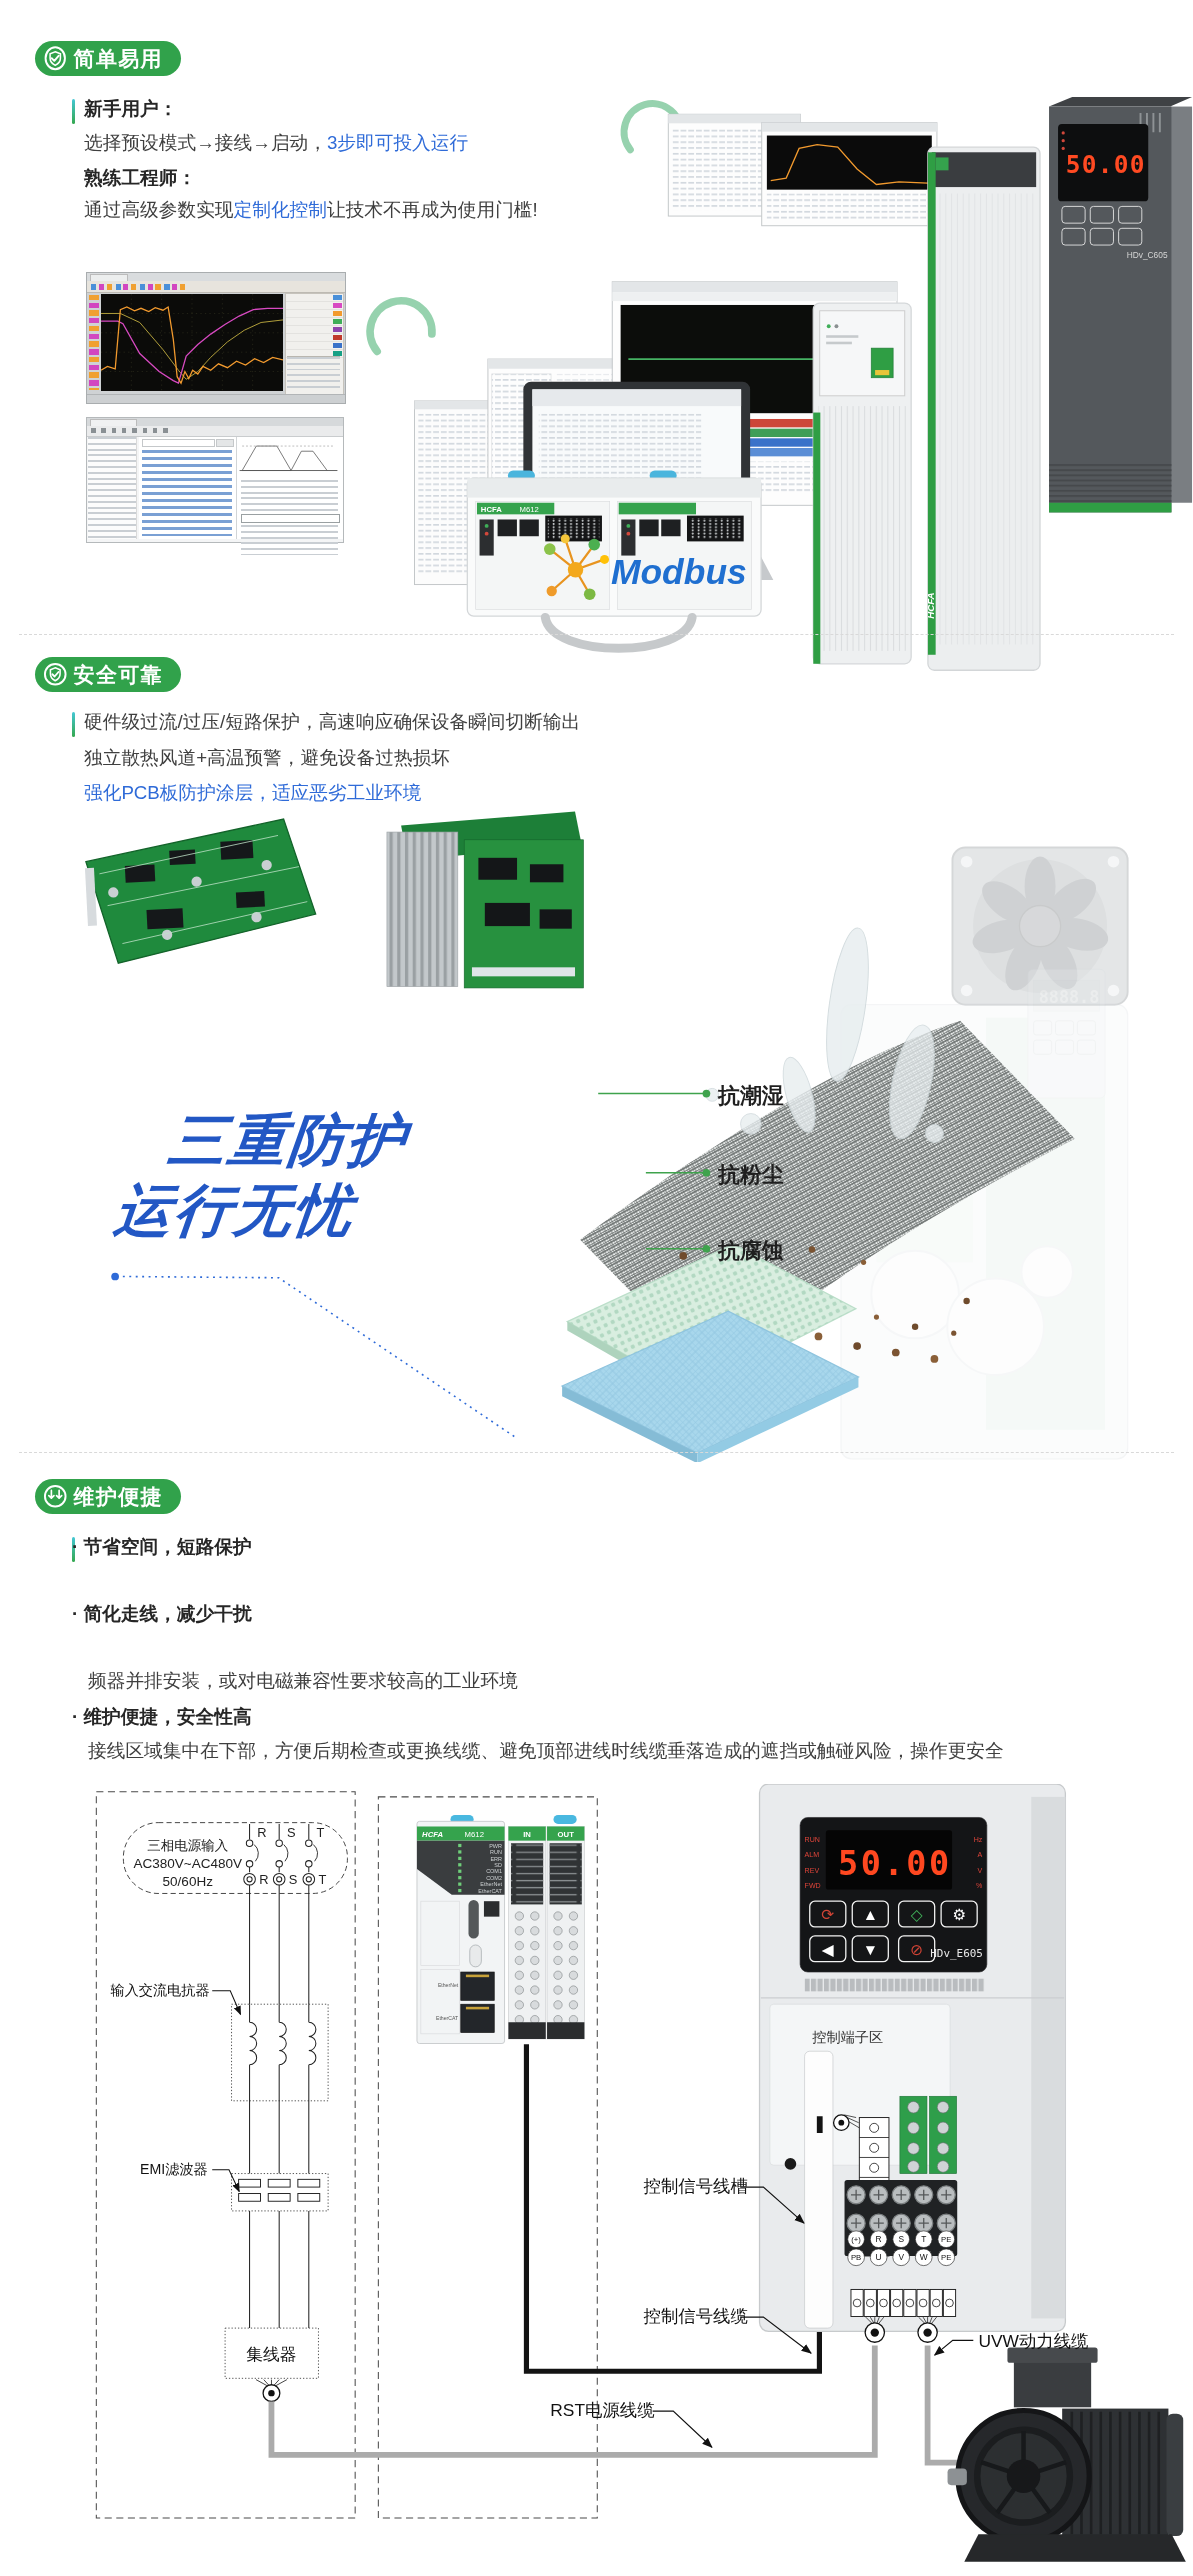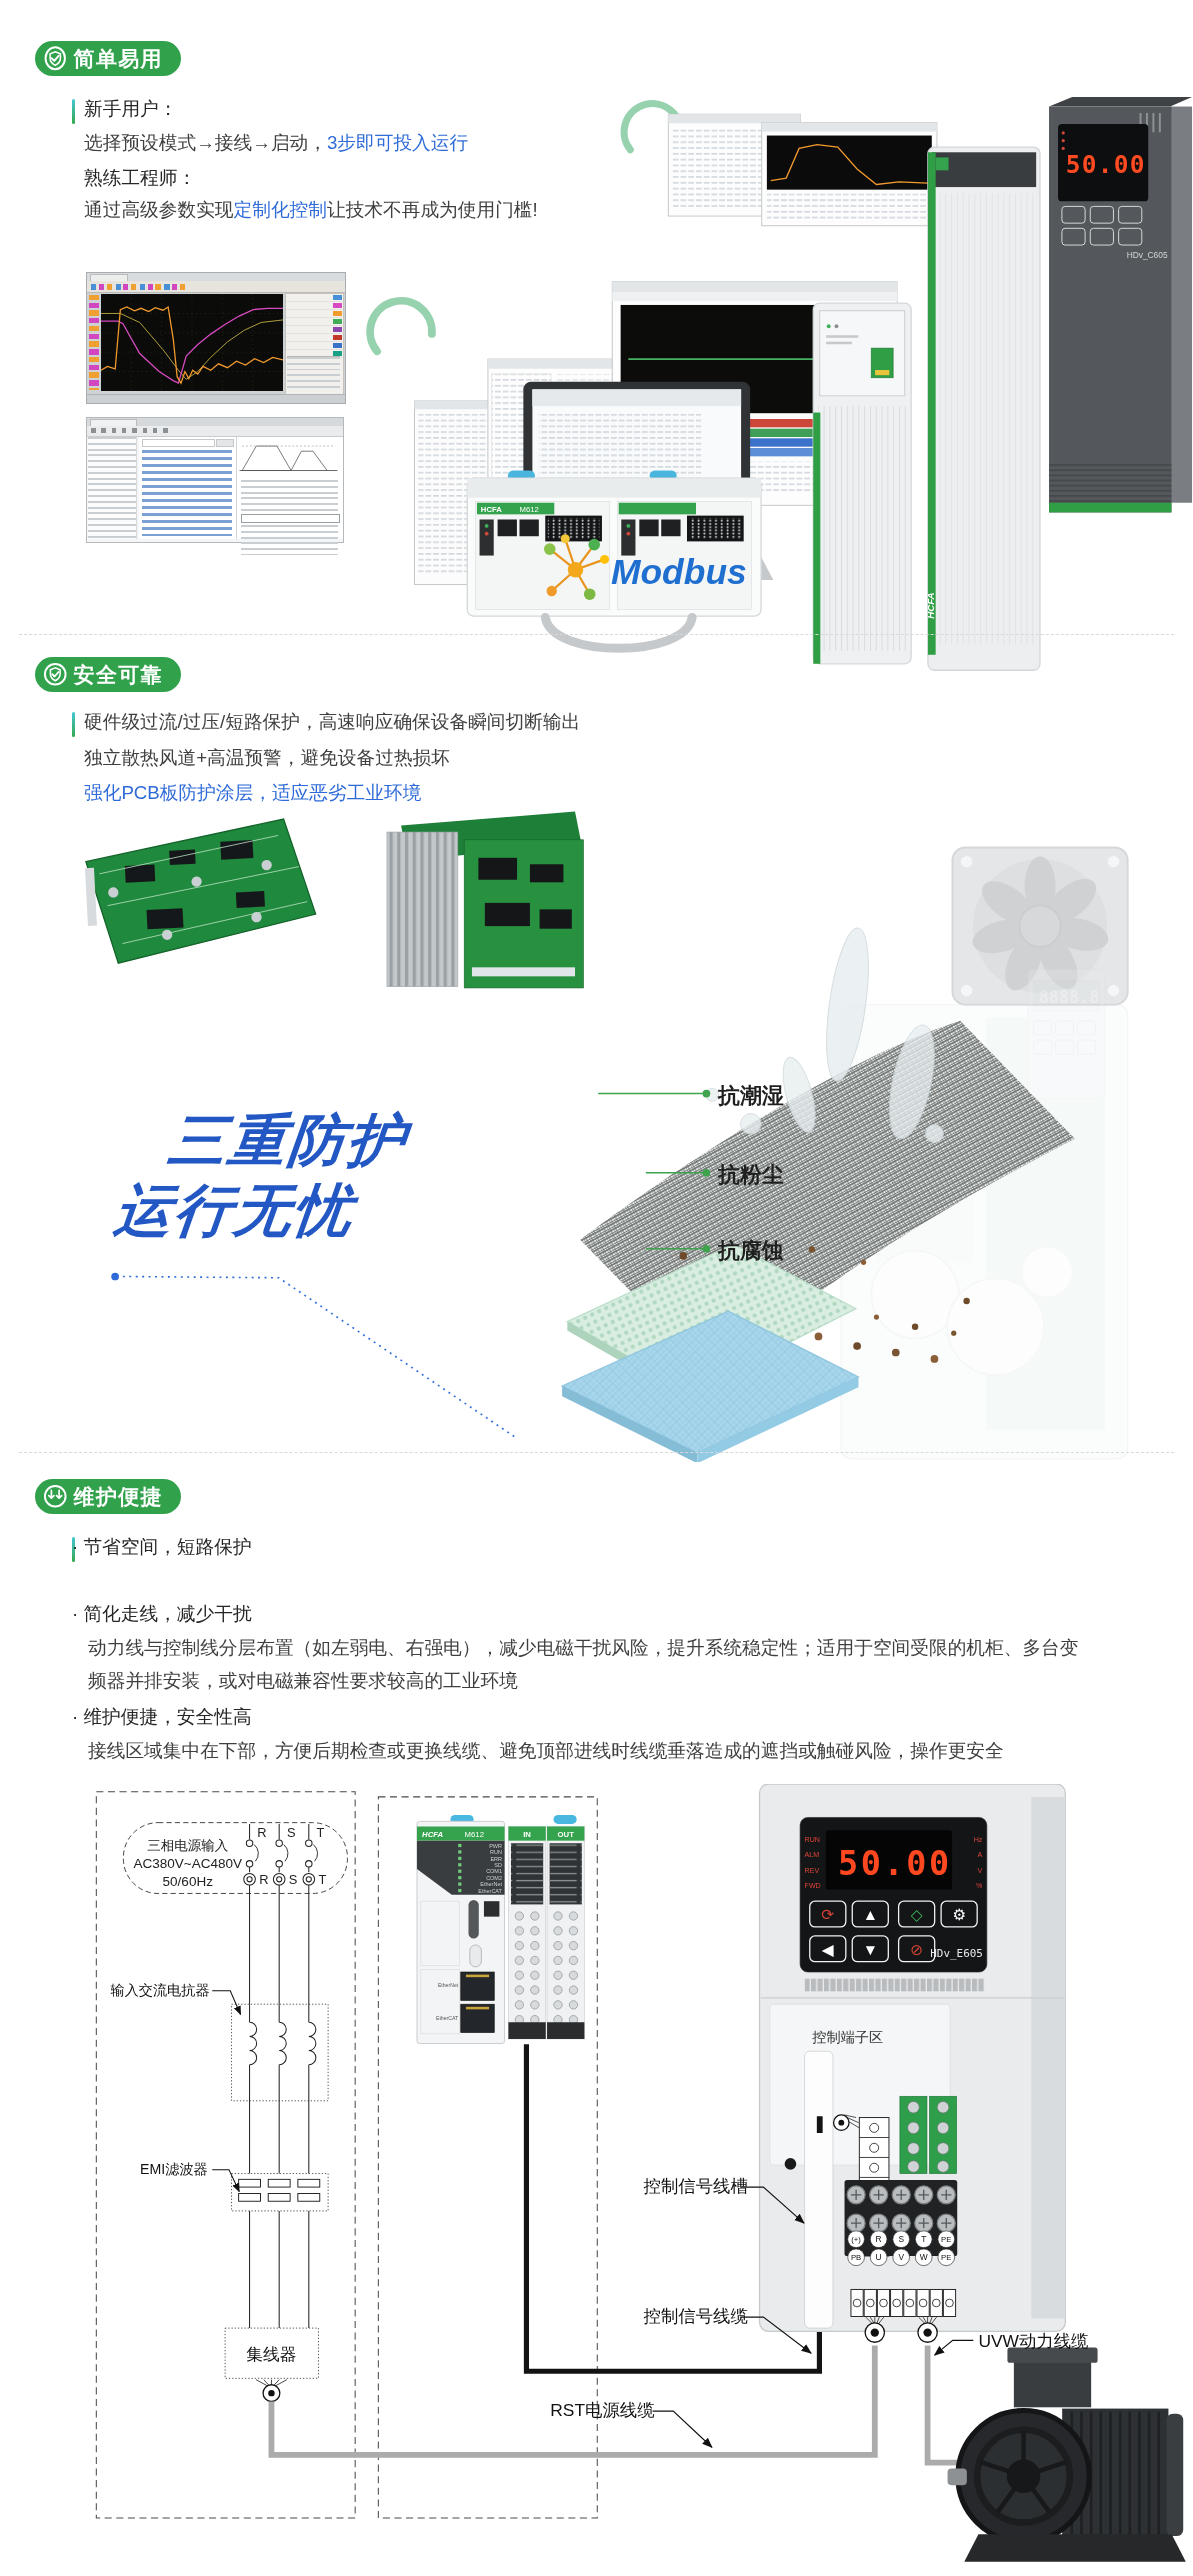--- a/index.html
+++ b/index.html
@@ -6,21 +6,21 @@
   body{font-family:"Liberation Sans","DejaVu Sans",sans-serif;}
   .page{position:relative;width:1193px;height:2576px;background:#fff;overflow:hidden;}
   .abs{position:absolute;}
   .badge{position:absolute;left:35px;height:35px;background:#31a24b;border-radius:18px;
          display:flex;align-items:center;gap:6.4px;padding:0 18px 0 7.7px;color:#fff;
          font-size:21px;font-weight:bold;letter-spacing:1.3px;}
   .badge svg{display:block;}
   .accent{position:absolute;left:72px;width:3.2px;height:24.5px;border-radius:1.9px;
           background:linear-gradient(#43c7d4,#35a84f);}
   .tx{position:absolute;font-size:18.7px;color:#3f3f3f;white-space:nowrap;line-height:1.25;}
-  .tx.head{color:#262626;font-weight:normal;}
+  .tx.head{color:#262626;font-weight:bold;}
   .blue{color:#2f6bd8;}
   .divider{position:absolute;left:19.3px;width:1155px;height:0;border-top:1.3px dashed #d9d9d9;}
   .slogan{position:absolute;color:#2257c4;font-weight:bold;font-style:italic;
           font-size:57px;letter-spacing:2.6px;transform:skewX(-6deg);white-space:nowrap;}
   
   .shot{position:absolute;border:0.6px solid #a9adaf;background:#cfd2d4;}
   .bar{position:absolute;left:0;right:0;}
   .stripes{background:repeating-linear-gradient(180deg,#c9ced3 0 1.9px,transparent 1.9px 5.8px);}
   .bstripes{background:repeating-linear-gradient(180deg,#7aa0d4 0 2.6px,transparent 2.6px 7px);}
   .prow{height:7px;border-bottom:0.6px solid #e3e2df;position:relative;}
@@ -474,21 +474,20 @@
     <circle cx="19" cy="19" r="16" fill="none" stroke="#fff" stroke-width="3"></circle>
     <path d="M13 10 V22 M13 22 l-4 -4 M13 22 l4 -4" stroke="#fff" stroke-width="2.6" fill="none" stroke-linecap="round" stroke-linejoin="round"></path>
     <path d="M25 10 V22 M25 22 l-4 -4 M25 22 l4 -4" stroke="#fff" stroke-width="2.6" fill="none" stroke-linecap="round" stroke-linejoin="round"></path>
   </svg>
   <span>维护便捷</span>
 </div>
 
 <div class="accent" style="top:1537px"></div>
 <div class="tx head" style="left:72px;top:1535px">· 节省空间，短路保护</div>
 <div class="tx head" style="left:72px;top:1602px">· 简化走线，减少干扰</div>
-<div class="tx" style="left:88px;top:1636px">动力线与控制线分层布置（如左弱电、右强电），减少电磁干扰风险，提升系统稳定性；适用于空间受限的机柜、多台变</div>
 <div class="tx" style="left:88px;top:1669px">频器并排安装，或对电磁兼容性要求较高的工业环境</div>
 <div class="tx head" style="left:72px;top:1705px">· 维护便捷，安全性高</div>
 <div class="tx" style="left:88px;top:1739px">接线区域集中在下部，方便后期检查或更换线缆、避免顶部进线时线缆垂落造成的遮挡或触碰风险，操作更安全</div>
 
 <svg class="abs" style="left:64px;top:1784px" width="1129" height="792" viewBox="100 2770 1753 1230">
 
   <rect x="150" y="2782" width="402" height="1128" fill="none" stroke="#4a4a4a" stroke-width="1.6" stroke-dasharray="11 7"></rect>
   <rect x="588" y="2790" width="340" height="1120" fill="none" stroke="#4a4a4a" stroke-width="1.6" stroke-dasharray="11 7"></rect>
 
   <g>

